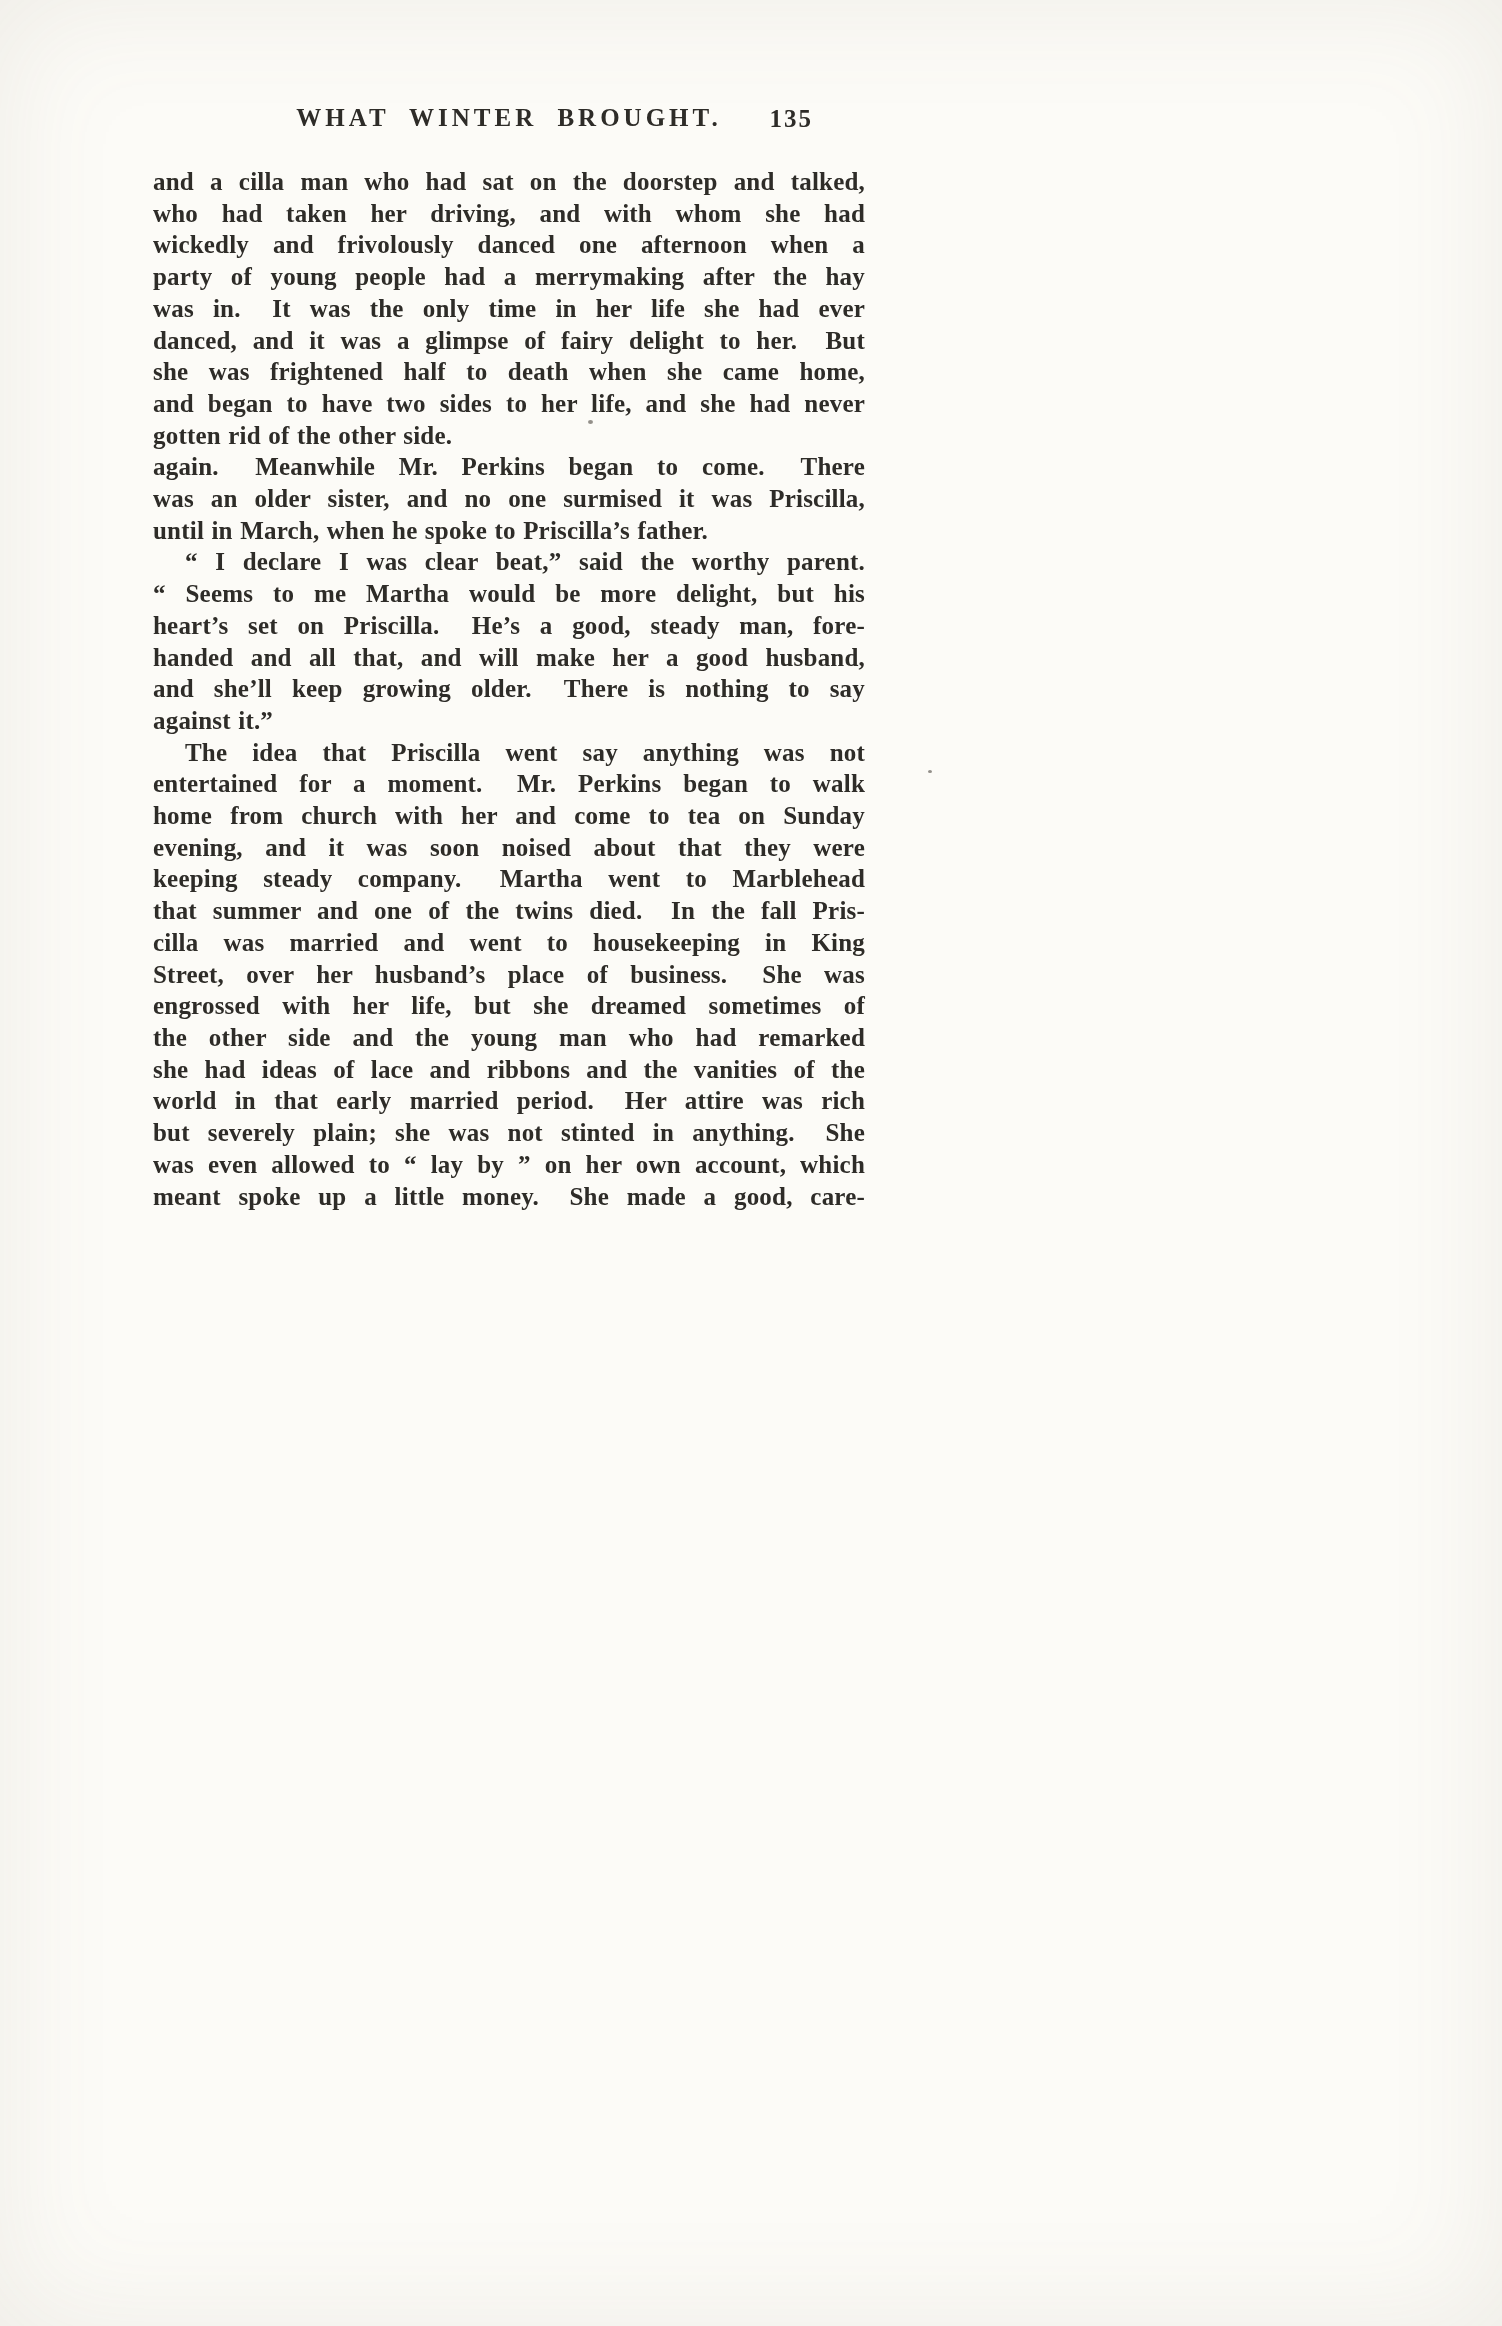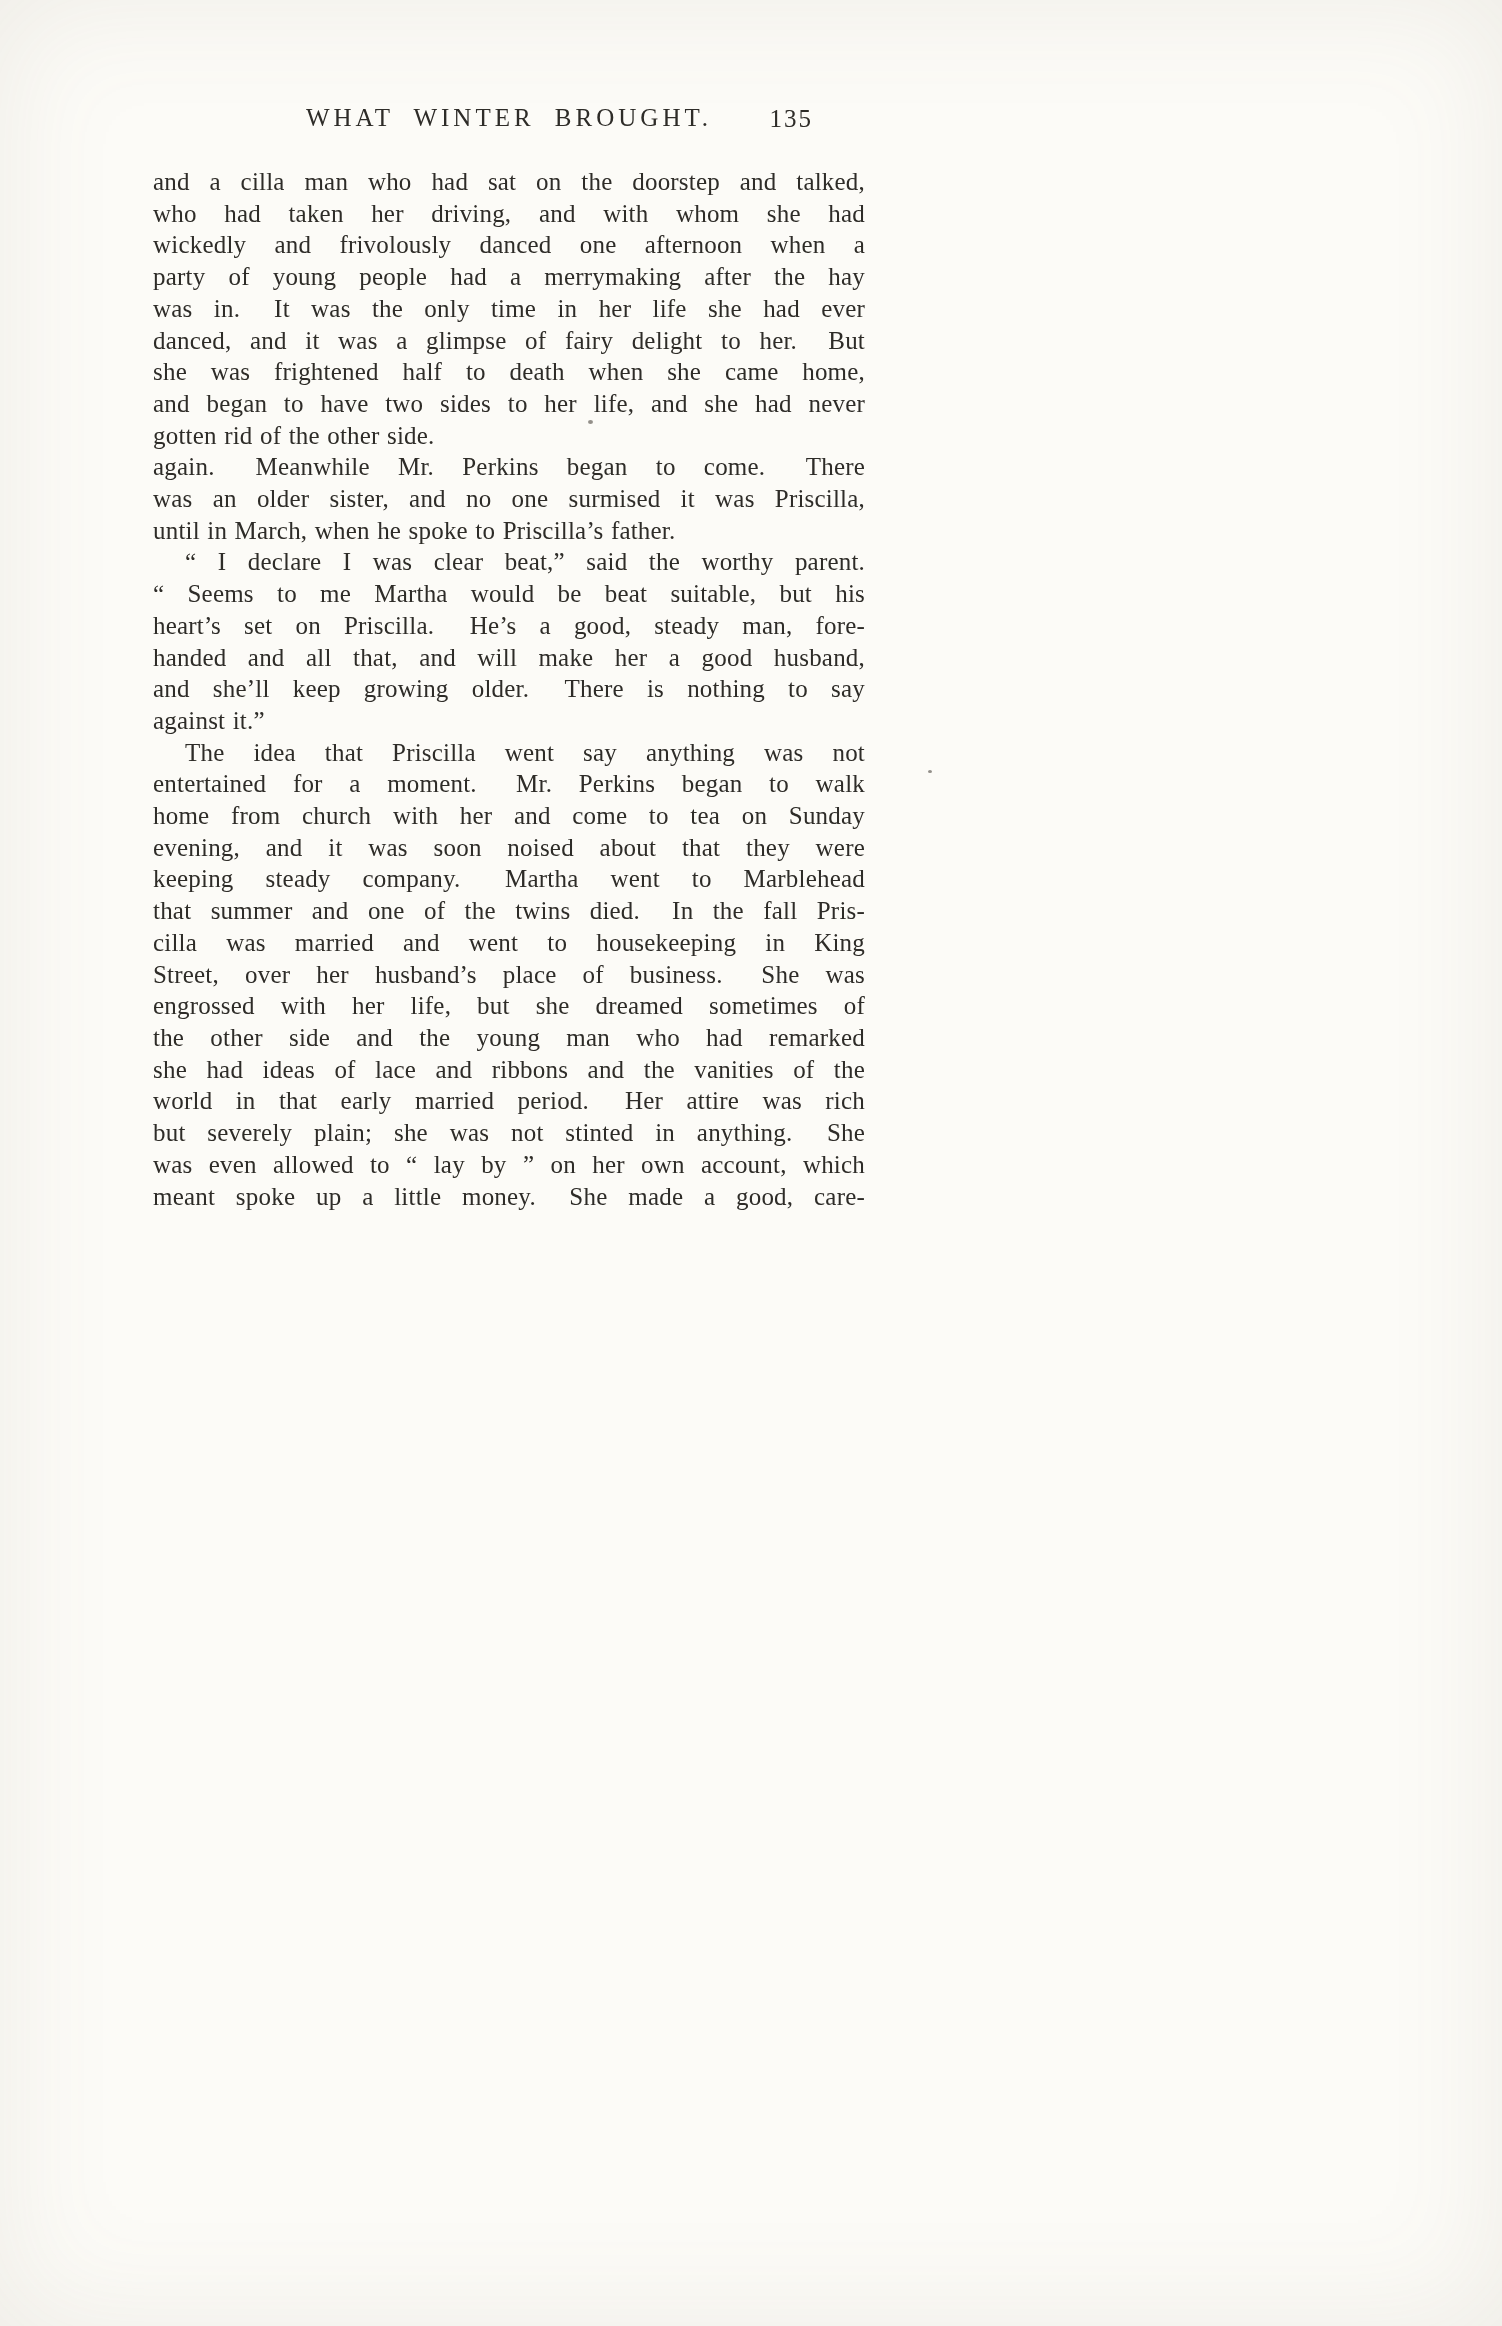--- a/index.html
+++ b/index.html
@@ -10,20 +10,21 @@
   html, body { background: #e8e6e1; }
   .page {
     position: relative;
     width: 1502px;
     height: 2326px;
     background: var(--paper);
     box-shadow: inset 0 0 120px rgba(120,110,90,0.10);
     font-family: "Liberation Serif", "DejaVu Serif", serif;
     color: var(--ink);
     overflow: hidden;
+    font-weight: bold;
   }
   .content {
     position: absolute;
     left: 153px;
     top: 104px;
     width: 712px;
   }
   .running-head {
     position: relative;
     height: 34px;
@@ -80,21 +81,21 @@
         <div class="line">party of young people had a merrymaking after the hay</div>
         <div class="line">was in.  It was the only time in her life she had ever</div>
         <div class="line">danced, and it was a glimpse of fairy delight to her.  But</div>
         <div class="line">she was frightened half to death when she came home,</div>
         <div class="line">and began to have two sides to her life, and she had never</div>
         <div class="line no-justify">gotten rid of the other side.</div>
         <div class="line">again.  Meanwhile Mr. Perkins began to come.  There</div>
         <div class="line">was an older sister, and no one surmised it was Priscilla,</div>
         <div class="line no-justify">until in March, when he spoke to Priscilla’s father.</div>
         <div class="line indent">“ I declare I was clear beat,” said the worthy parent.</div>
-        <div class="line">“ Seems to me Martha would be beat suitable, but his</div>
+        <div class="line">“ Seems to me Martha would be more delight, but his</div>
         <div class="line">heart’s set on Priscilla.  He’s a good, steady man, fore-</div>
         <div class="line">handed and all that, and will make her a good husband,</div>
         <div class="line">and she’ll keep growing older.  There is nothing to say</div>
         <div class="line no-justify">against it.”</div>
         <div class="line indent">The idea that Priscilla went say anything was not</div>
         <div class="line">entertained for a moment.  Mr. Perkins began to walk</div>
         <div class="line">home from church with her and come to tea on Sunday</div>
         <div class="line">evening, and it was soon noised about that they were</div>
         <div class="line">keeping steady company.  Martha went to Marblehead</div>
         <div class="line">that summer and one of the twins died.  In the fall Pris-</div>

